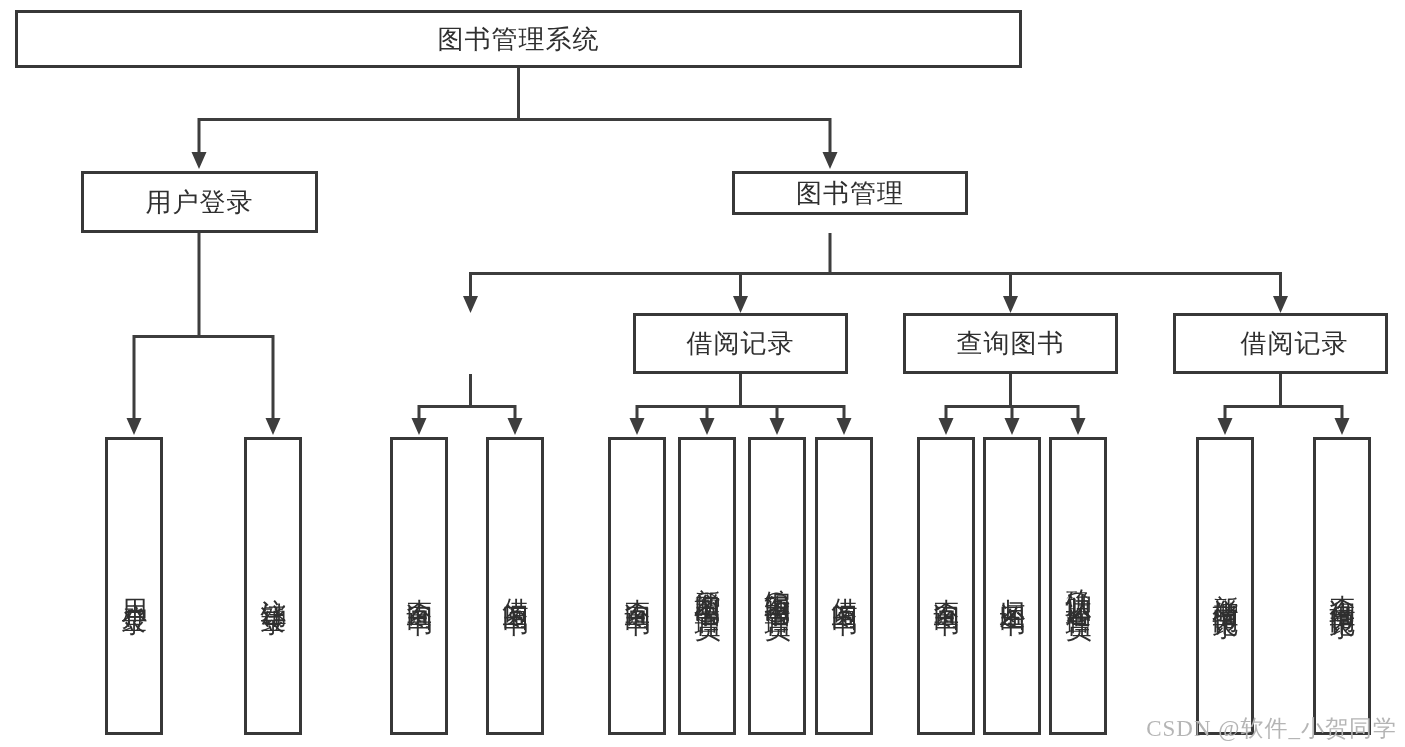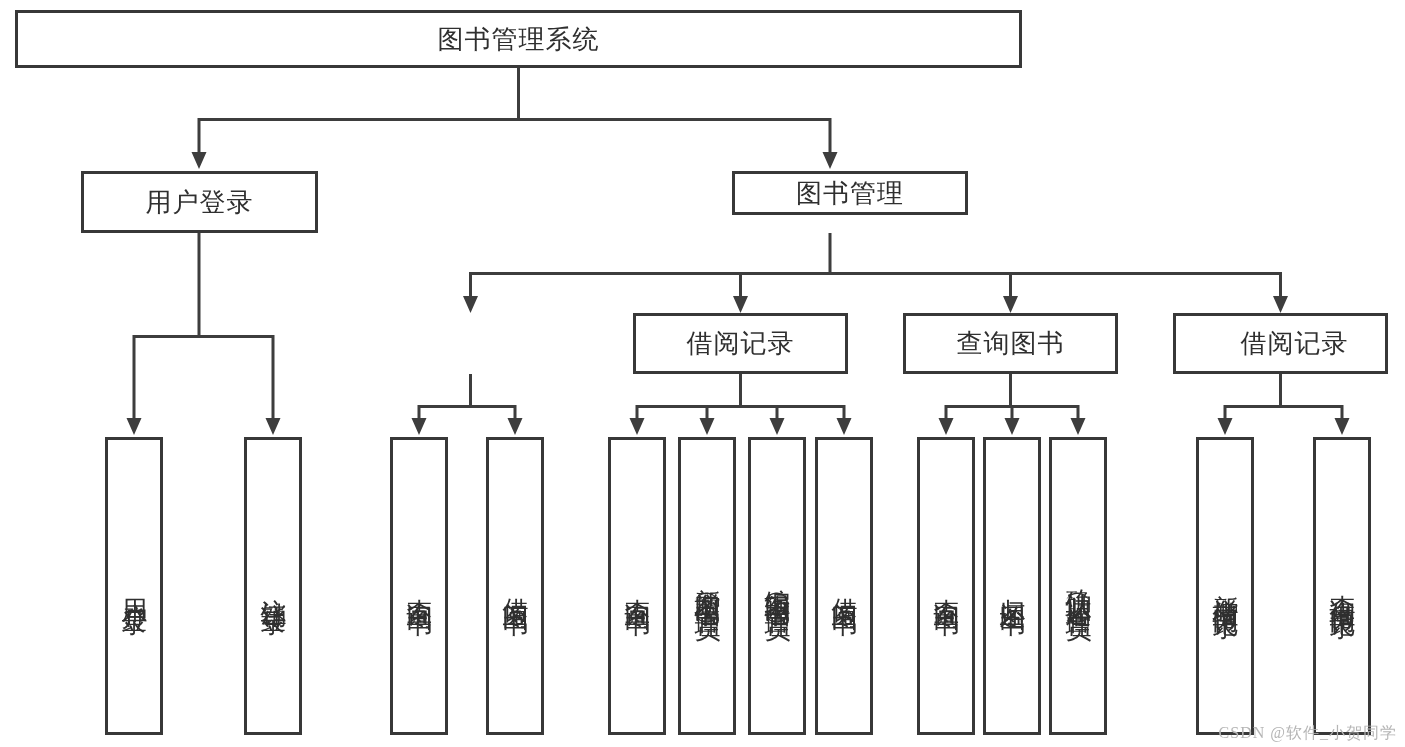--- a/index.html
+++ b/index.html
@@ -31,21 +31,21 @@
     writing-mode: vertical-rl;
     text-orientation: mixed;
     font-size: 26px;
     letter-spacing: 4px;
     line-height: 1;
   }
   .watermark {
     position: absolute;
     right: 8px;
     bottom: 3px;
-    font-size: 16px;
+    font-size: 23px;
     letter-spacing: 1px;
     color: #b5b5b5;
     white-space: nowrap;
   }
 </style>
 </head>
 <body>
 
 <div class="canvas">
 

